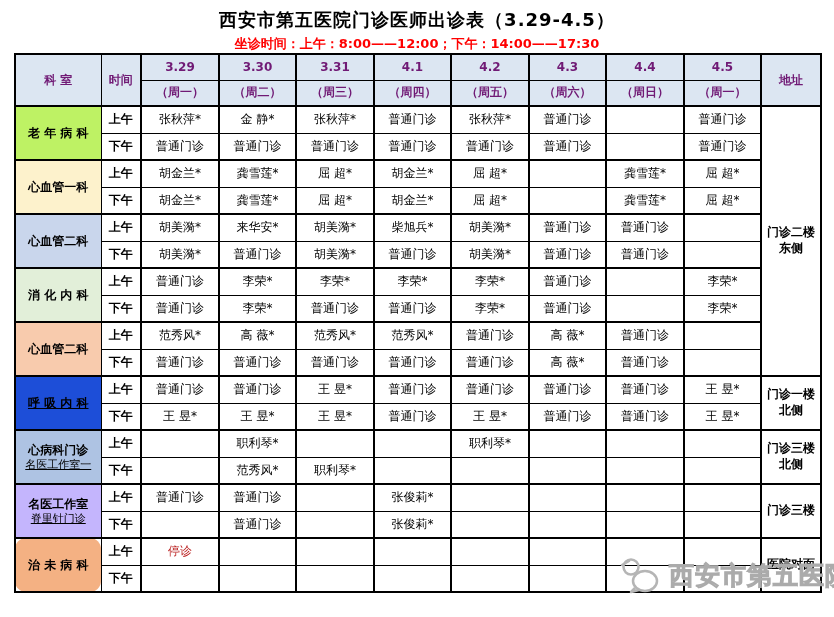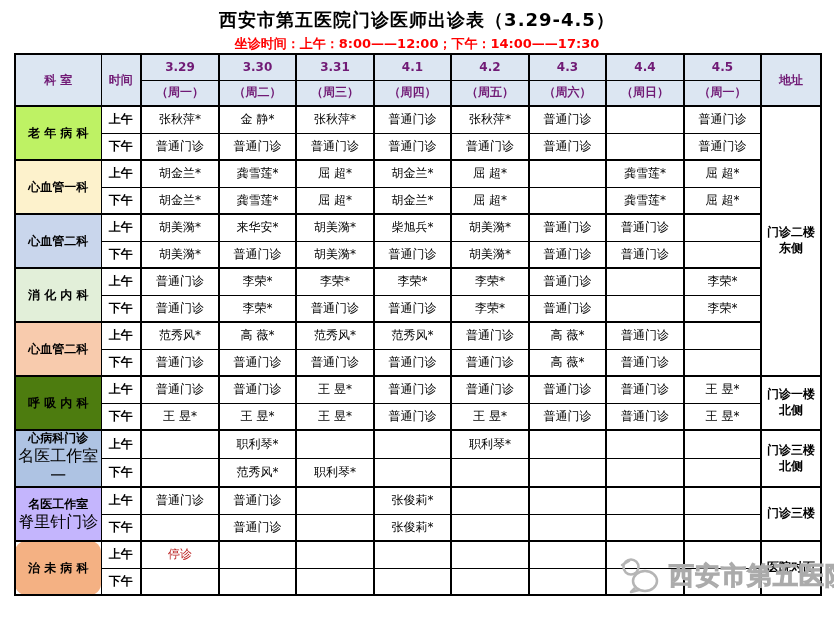--- a/index.html
+++ b/index.html
@@ -27,21 +27,21 @@
   }
   .sched thead th {
     background:#dce6f2; font-size:12px; font-weight:bold; height:26px; color:#701a75;text-align:center;
   }
   .sched tbody td { background:#ffffff; font-size:12px; height:27px; color:#000; }
   .sched .date-col { border-left-width:2px; }
   .sched .addr-col { border-left-width:2px;margin-top:11px; }
   .sched tr.dept-start td { border-top-width:2px; }
   td.time-cell { font-weight:bold; font-size:13px; }
   td.dept-cell { font-weight:bold; font-size:13px; line-height:1.25; white-space:normal; }
-  td.dept-cell .dn2 { font-weight:normal; font-size:16px; display:block; }
+  td.dept-cell .dn2 { font-weight:normal; font-size:11px; display:block;text-decoration:underline; }
   td.dept-cell .dn1 { display:block; }
   td.addr-cell { font-weight:bold; font-size:12px; line-height:1.3; white-space:normal; }
   td.data-cell.stop { color:#4472c4; }
   .watermark {
     position:absolute; left:618px; top:556px; z-index:5;
     display:flex; align-items:center; gap:5px; pointer-events:none;
   }
   .watermark .wm-text {
     font-size:25px; font-weight:bold; letter-spacing:1px;
     color:#dadada; -webkit-text-stroke:1px #ababab; white-space:nowrap;
@@ -215,21 +215,21 @@
           <td class="data-cell date-col">普通门诊</td>
           <td class="data-cell date-col">普通门诊</td>
           <td class="data-cell date-col">普通门诊</td>
           <td class="data-cell date-col">普通门诊</td>
           <td class="data-cell date-col">普通门诊</td>
           <td class="data-cell date-col">高 薇*</td>
           <td class="data-cell date-col">普通门诊</td>
           <td class="data-cell date-col"></td>
         </tr>
         <tr class="dept-start">
-          <td class="dept-cell" rowspan="2" style="background: #4d7c0f;">
+          <td class="dept-cell" rowspan="2" style="background: #1d4ed8; text-decoration: underline;">
             <span class="dn1">呼 吸 内 科</span>
           </td>
           <td class="time-cell">上午</td>
           <td class="data-cell date-col">普通门诊</td>
           <td class="data-cell date-col">普通门诊</td>
           <td class="data-cell date-col">王 昱*</td>
           <td class="data-cell date-col">普通门诊</td>
           <td class="data-cell date-col">普通门诊</td>
           <td class="data-cell date-col">普通门诊</td>
           <td class="data-cell date-col">普通门诊</td>

